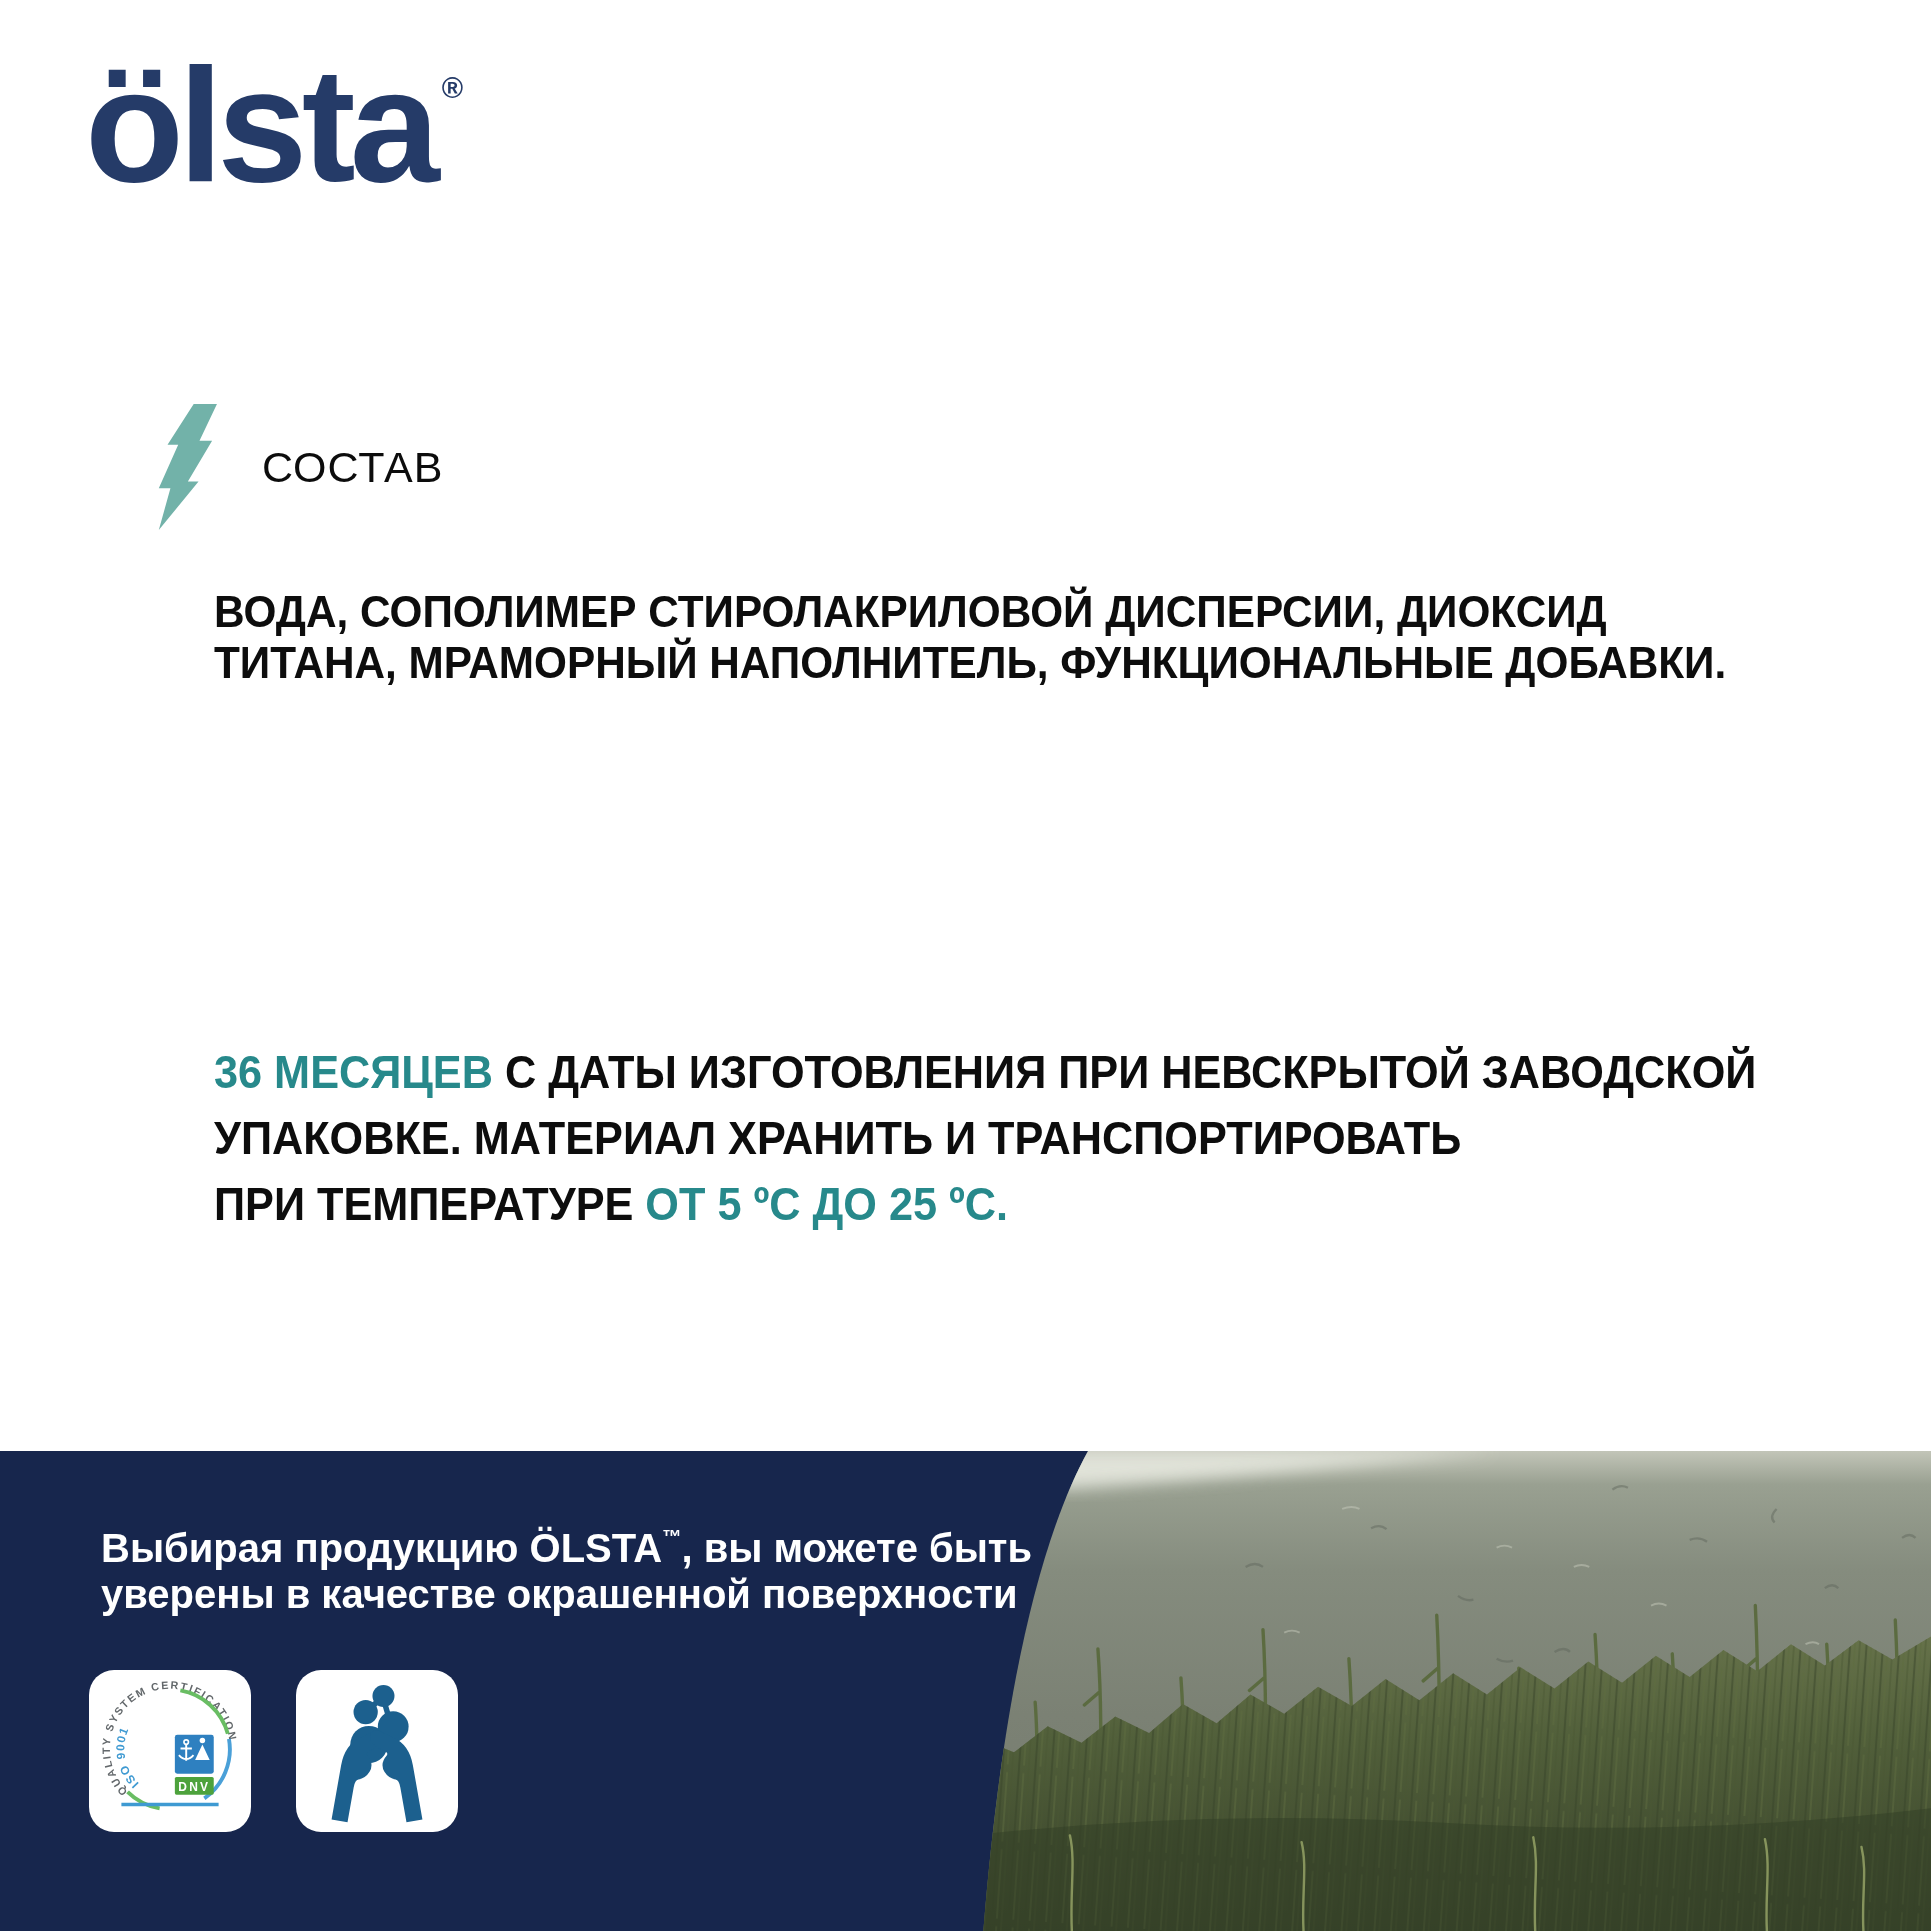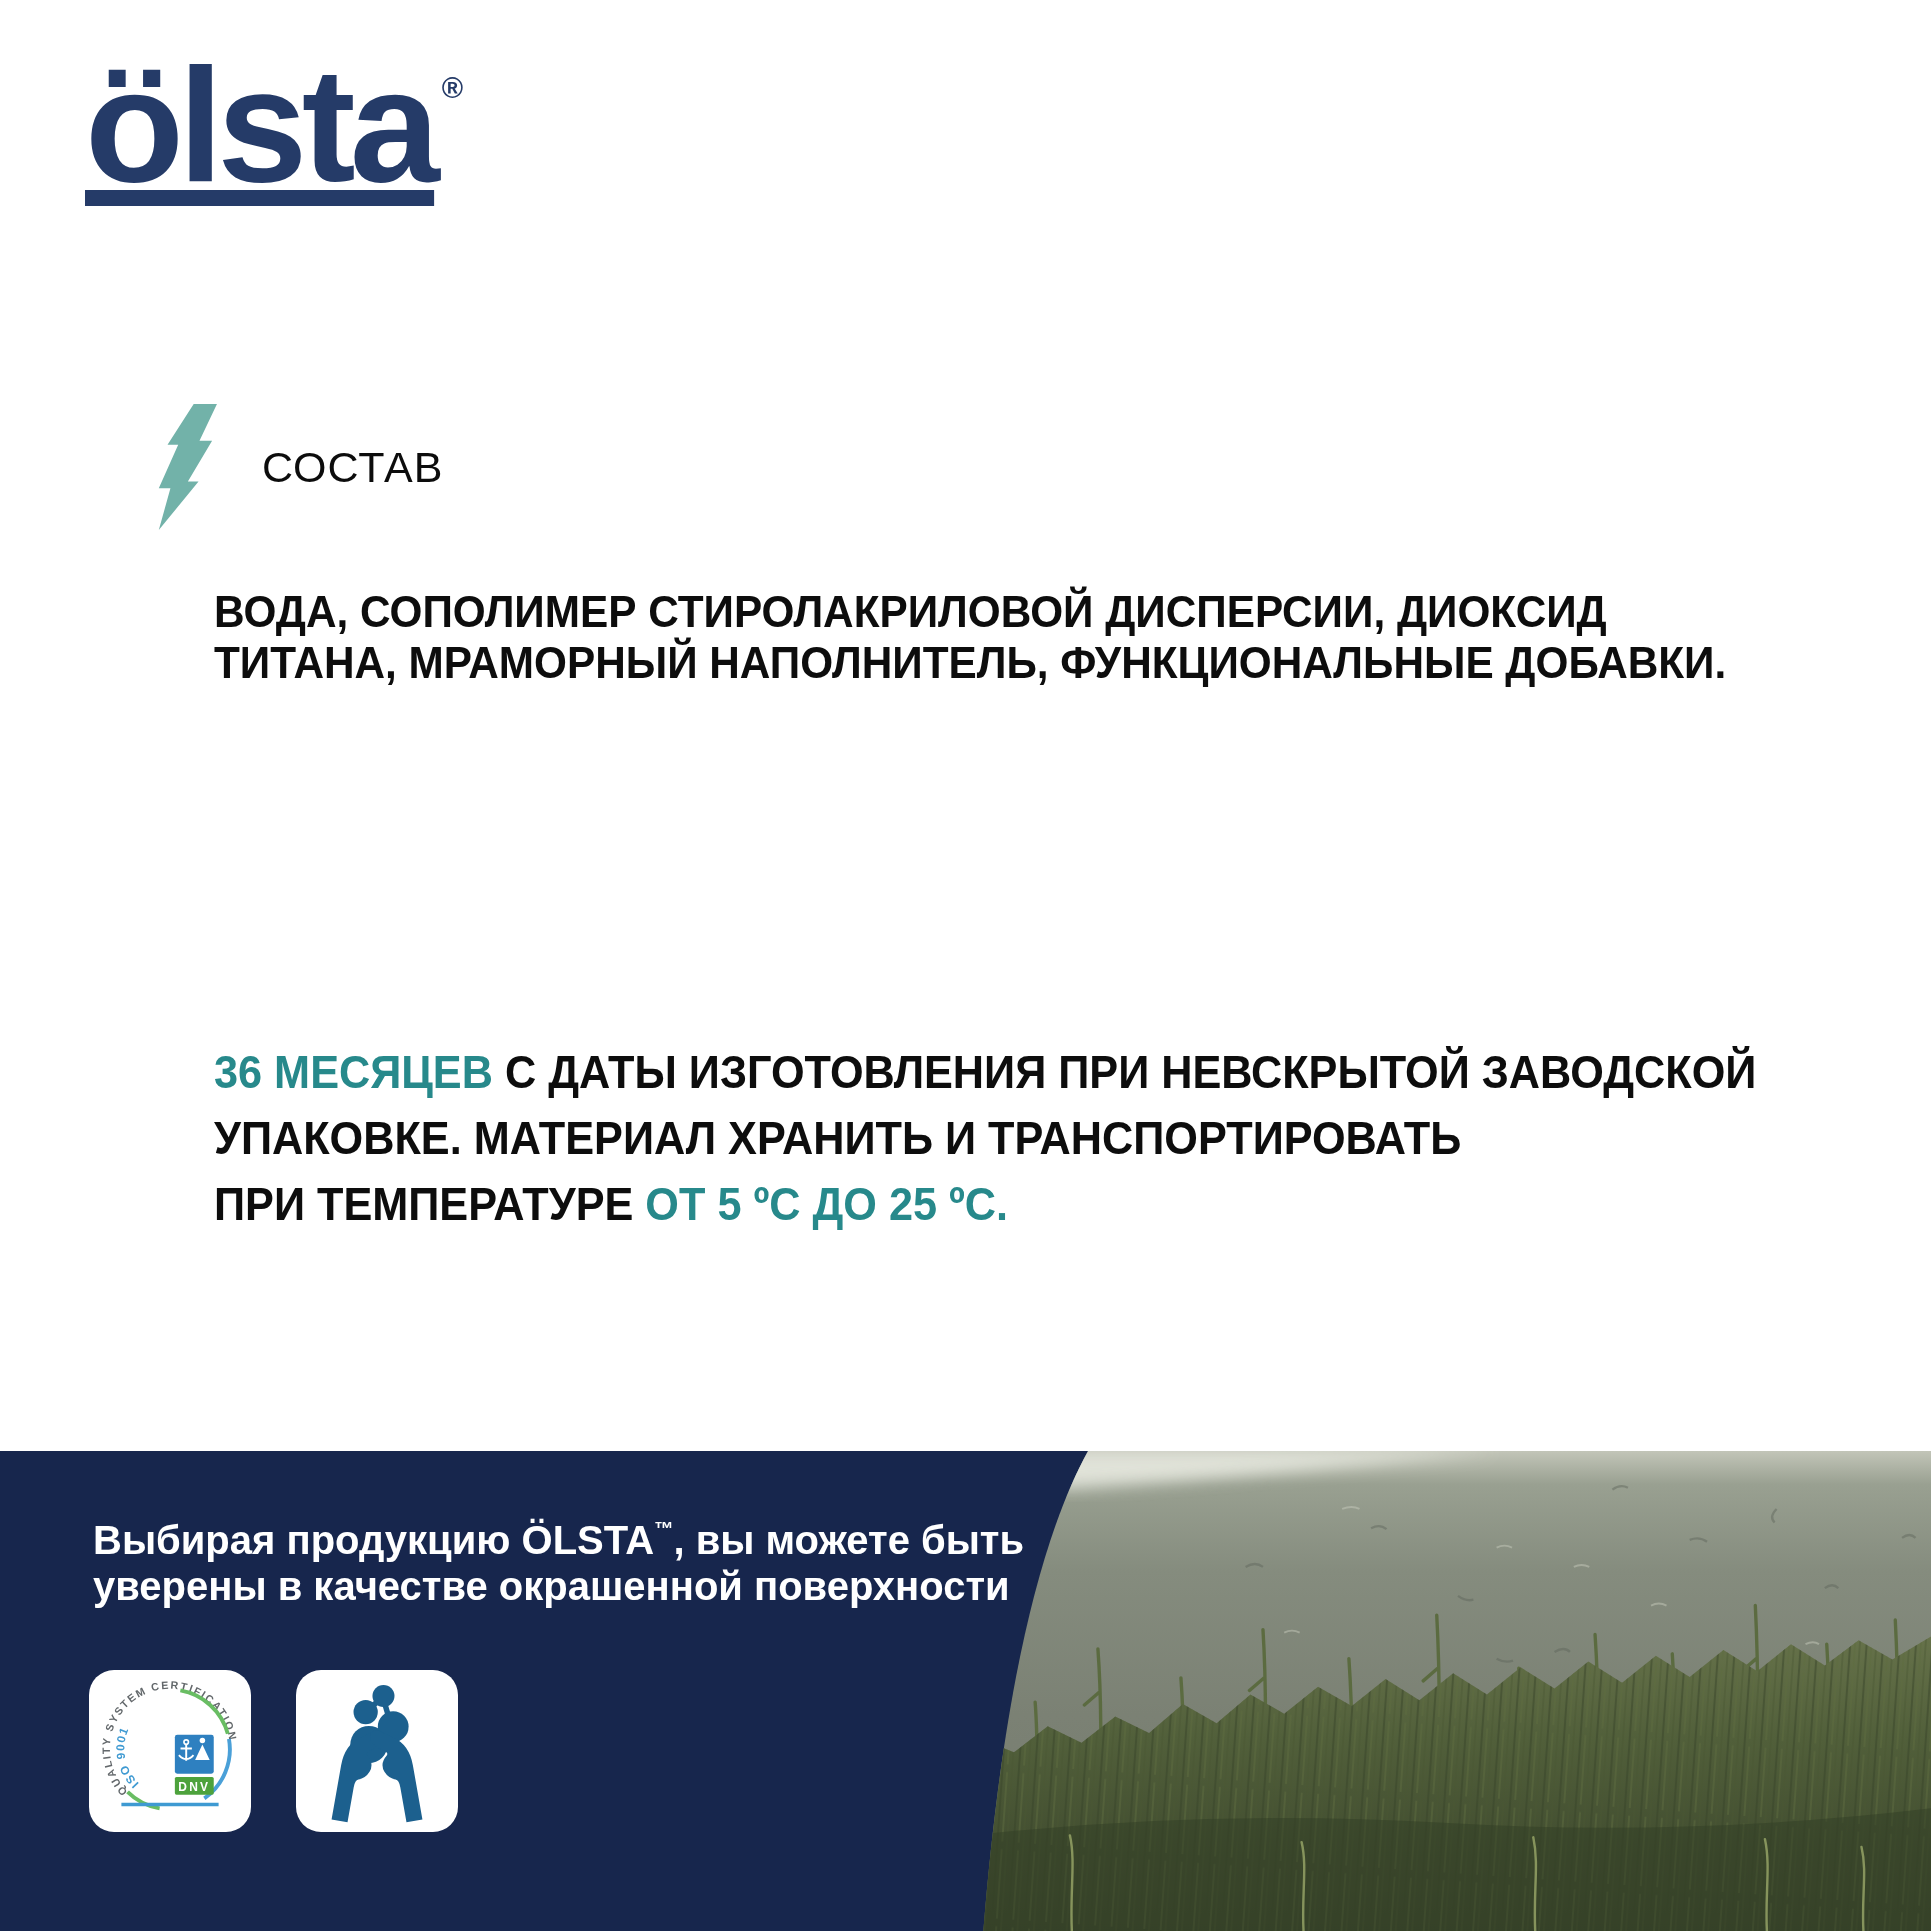--- a/index.html
+++ b/index.html
@@ -5,21 +5,20 @@
   html,body{margin:0;padding:0;background:#ffffff;}
   .canvas{
     position:relative;width:1931px;height:1931px;overflow:hidden;
     background:#ffffff;font-family:"Liberation Sans","DejaVu Sans",sans-serif;
   }
   
   .logo{position:absolute;left:85px;top:44px;white-space:nowrap;}
   .logo-text{
     font-size:162px;font-weight:700;letter-spacing:-5.8px;line-height:1;
     color:#253b68;
-    text-decoration:underline;
   }
   .logo-reg{
     display:inline-block;font-size:29px;font-weight:700;color:#253b68;
     vertical-align:83px;margin-left:7.7px;
   }
   
   .sec-head{position:absolute;left:151px;display:flex;align-items:center;gap:45px;}
   .sec-head-1{top:404px;height:126px;}
   .sec-head-2{top:836px;height:126px;}
   .bolt{width:66px;height:126px;flex:0 0 auto;}
@@ -31,21 +30,21 @@
     transform:scaleX(0.94);transform-origin:left top;white-space:nowrap;}
   .body-1{top:586px;font-size:45px;line-height:51px;}
   .body-2{top:1039px;font-size:46px;line-height:66px;}
   .hl{color:#27898b;}
   
   .footer{
     position:absolute;left:0;top:1451px;width:1931px;height:480px;
     background:#17264d;
   }
   .footer-text{
-    position:absolute;left:89px;top:51px;margin:4px;
+    position:absolute;left:89px;top:51px;margin:12px;
     color:#ffffff;font-weight:700;font-size:40px;line-height:46px;white-space:nowrap;
   }
   .tm{display:inline-block;font-size:19.3px;vertical-align:19.3px;letter-spacing:0;}
   .badge{
     position:absolute;top:219px;width:162px;height:162px;border-radius:25px;
     background:#ffffff;
   }
   .badge svg{display:block;width:162px;height:162px;}
   .badge-iso{left:89px;}
   .badge-hands{left:296px;}

